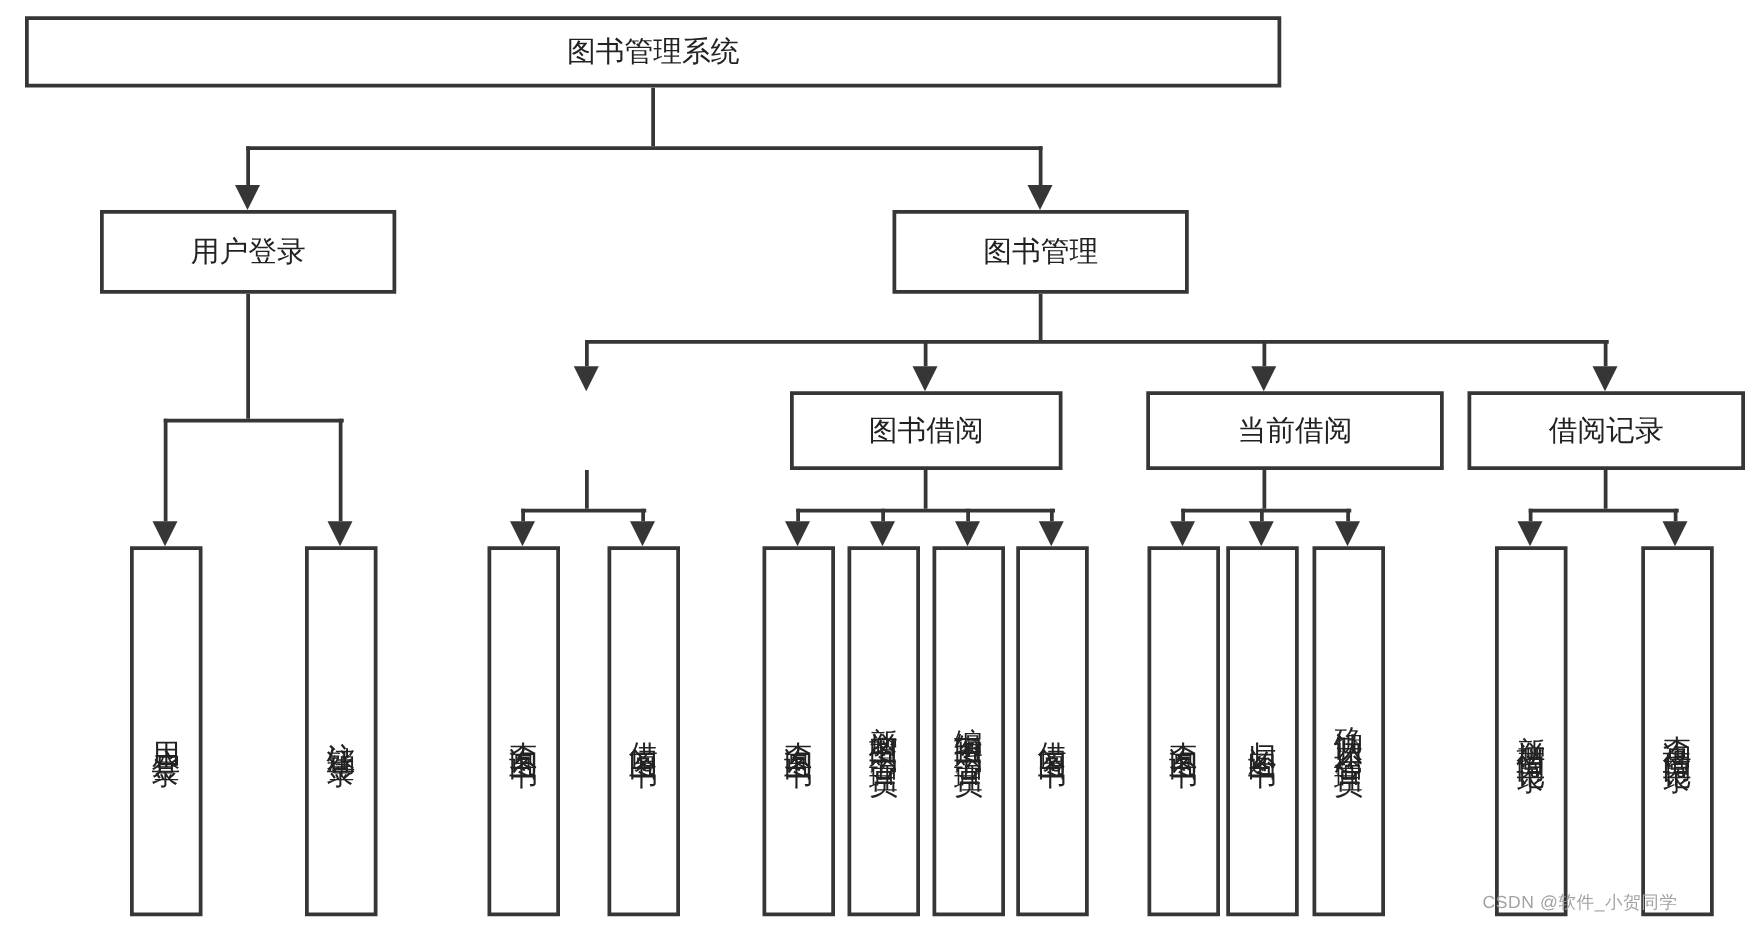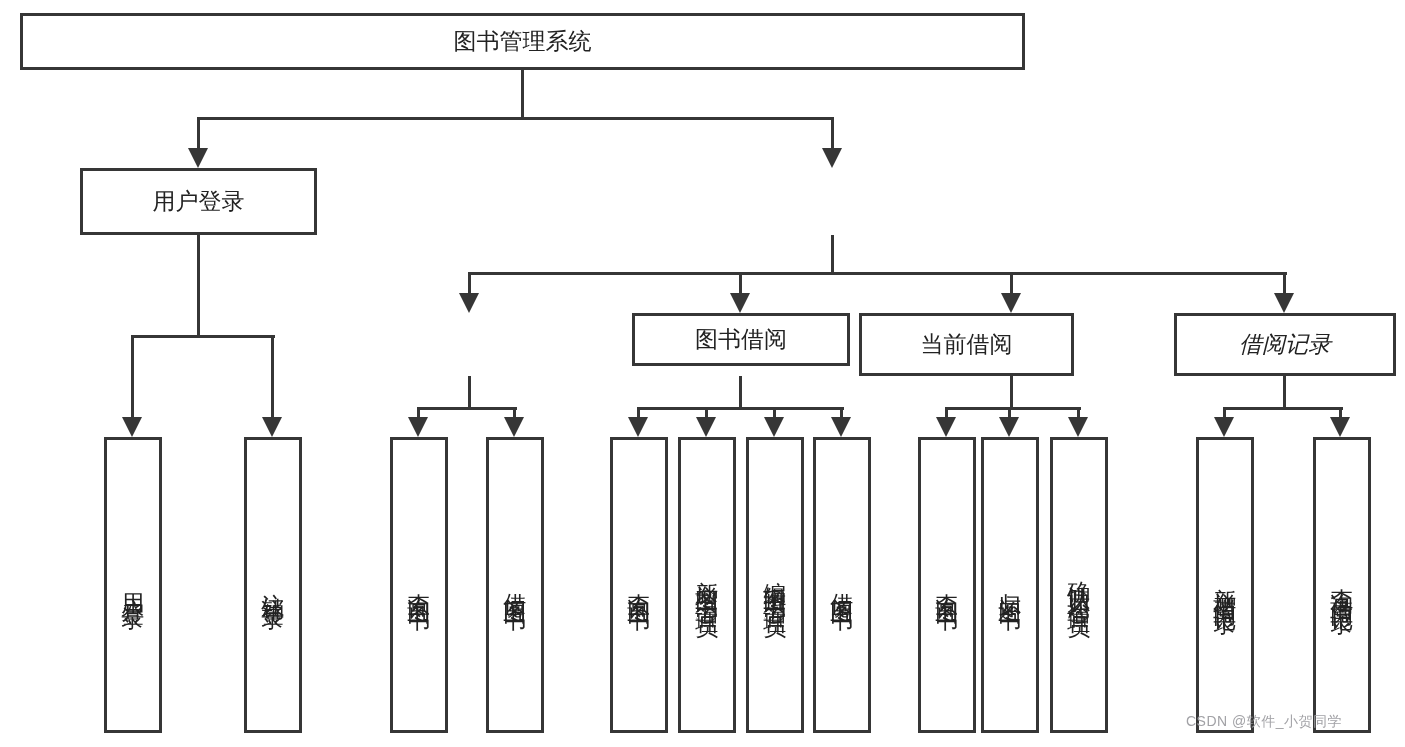--- a/index.html
+++ b/index.html
@@ -71,31 +71,34 @@
 <div class="canvas">
 
   <div class="node" style="left:20px; top:13px; width:1005px; height:57px;">
     <span>图书管理系统</span>
   </div>
 
   <div class="node" style="left:80px; top:168px; width:237px; height:67px;">
     <span>用户登录</span>
   </div>
 
+  <div class="node" style="left:714px; top:168px; width:237px; height:67px;">
+    <span>图书管理</span>
+  </div>
 
 
-  <div class="node" style="left:632px; top:313px; width:218px; height:53px;">
+  <div class="node" style="left:632px; top:313px; width:218px; height:63px;">
     <span>图书借阅</span>
   </div>
 
-  <div class="node" style="left:859px; top:313px; width:215px; height:63px;">
+  <div class="node" style="left:917px; top:313px; width:238px; height:63px;">
     <span>当前借阅</span>
   </div>
 
-  <div class="node" style="left:1174px; top:313px; width:222px; height:63px;font-style:italic;">
+  <div class="node" style="left:1174px; top:313px; width:222px; height:63px;">
     <span>借阅记录</span>
   </div>
 
   <div class="node leaf" style="left:104px; top:437px; width:58px; height:296px;">
     <span>用户登录</span>
   </div>
   <div class="node leaf" style="left:244px; top:437px; width:58px; height:296px;">
     <span>注销登录</span>
   </div>
 

